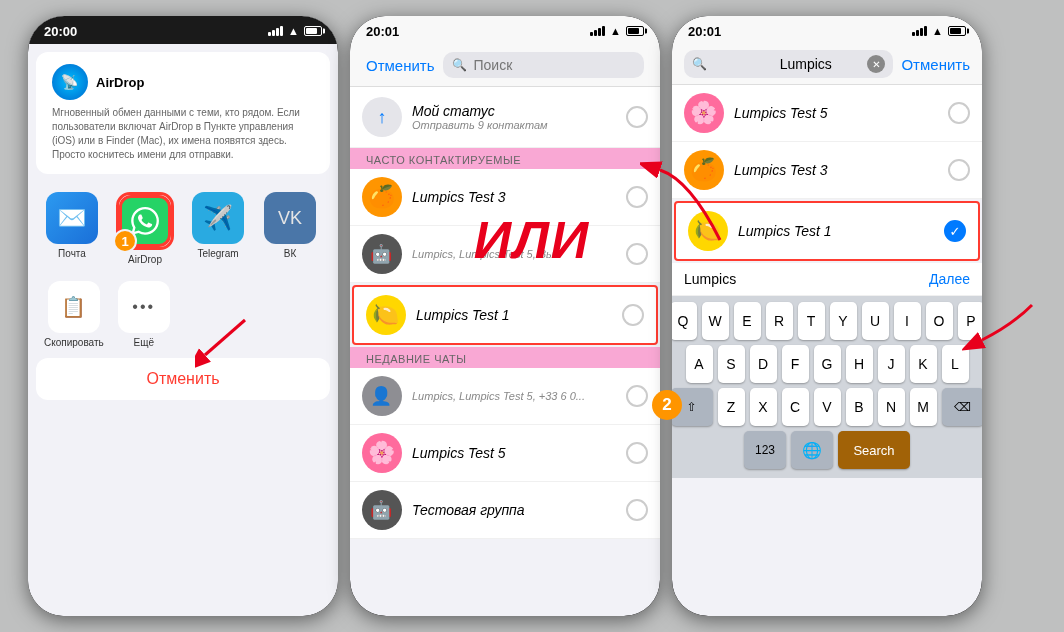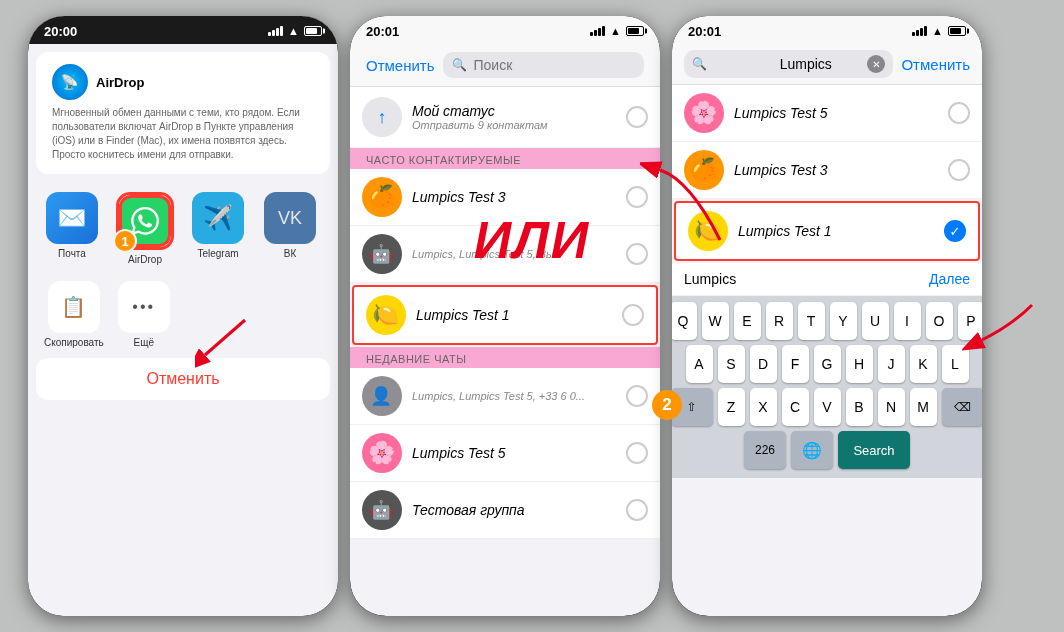--- a/index.html
+++ b/index.html
@@ -426,21 +426,21 @@
       display: flex;
       align-items: center;
       justify-content: center;
       box-shadow: 0 1px 2px rgba(0,0,0,0.3);
       cursor: pointer;
       flex-shrink: 0;
     }
 
     .kb-key.wide { width: 42px; font-size: 12px; color: #000; background: #adb5c0; }
     .kb-key.space { width: 140px; font-size: 13px; color: #000; }
-    .kb-key.search-key { background: #0f766e; color: #fff; font-size: 13px; width: 72px; }
+    .kb-key.search-key { background: #a16207; color: #fff; font-size: 13px; width: 72px; }
     .kb-key.num { width: 42px; background: #adb5c0; font-size: 12px; }
     .kb-key.globe { width: 42px; background: #adb5c0; font-size: 16px; }
     .kb-key.del { background: #adb5c0; }
 
     
     .red-arrow {
       position: absolute;
       z-index: 300;
     }
 
@@ -719,21 +719,21 @@
           <div class="kb-key">X</div>
           <div class="kb-key">C</div>
           <div class="kb-key">V</div>
           <div class="kb-key">B</div>
           <div class="kb-key">N</div>
           <div class="kb-key">M</div>
           <div class="kb-key wide del">⌫</div>
         </div>
 
         <div class="kb-row">
-          <div class="kb-key num">226</div>
+          <div class="kb-key num">123</div>
           <div class="kb-key globe">🌐</div>
           <div class="kb-key search-key">Search</div>
         </div>
       </div>
     </div>
   </div>
 
   <svg class="red-arrow" style="position:absolute;left:195px;top:310px;width:60px;height:60px;" viewBox="0 0 60 60">
     <defs>
       <marker id="arrowhead1" markerWidth="8" markerHeight="8" refX="0" refY="3" orient="auto">

